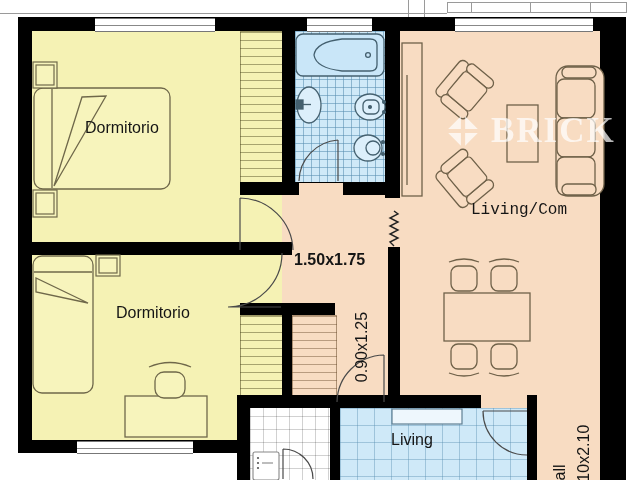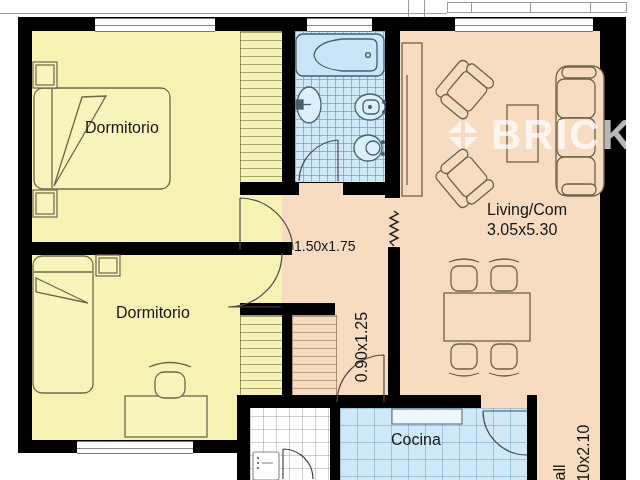--- a/index.html
+++ b/index.html
@@ -26,21 +26,21 @@
   .c-peach{background:#f8dcc2;border-color:rgba(110,80,50,.55);
      background-image:repeating-linear-gradient(to bottom, rgba(120,90,60,.5) 0 1px, transparent 1px 8px);}
   .wall{position:absolute;background:#000000;}
   .gap{position:absolute;background:#f8dcc2;}
   .window{position:absolute;background:#ffffff;border-top:1px solid #777;border-bottom:1px solid #777;}
   .window::after{content:"";position:absolute;left:0;right:0;top:50%;height:1px;background:#888;}
   svg.overlay{position:absolute;left:0;top:0;pointer-events:none;}
   .label{position:absolute;font-size:16px;color:#151515;line-height:1.25;white-space:nowrap;}
   .vlabel{transform:rotate(-90deg);}
   .wm{position:absolute;left:444px;top:111px;display:flex;align-items:center;gap:9px;
-      color:rgba(255,255,255,0.72);font-weight:800;font-size:42px;letter-spacing:2px;}
+      color:rgba(255,255,255,0.72);font-weight:800;font-size:35px;letter-spacing:2px;font-family:Liberation Serif, serif;}
 </style>
 </head>
 <body>
 
 <div id="plan">
 
   <div class="room r-bed" style="left:32px;top:31px;width:250px;height:211px;"></div>
   <div class="room r-bed" style="left:32px;top:255px;width:250px;height:185px;"></div>
   <div class="room r-hall" style="left:282px;top:195px;width:118px;height:208px;"></div>
   <div class="room r-hall" style="left:400px;top:31px;width:200px;height:377px;"></div>
@@ -230,25 +230,24 @@
     </svg>
     <span>BRICK</span>
   </div>
 
   <div class="label" style="left:85px;top:118px;">
     <div>Dormitorio</div>
   </div>
   <div class="label" style="left:116px;top:303px;">
     <div>Dormitorio</div>
   </div>
-  <div class="label" style="left:487px;top:200px;">
+  <div class="label" style="left:471px;top:200px;font-family:Liberation Mono, monospace;">
     <div>Living/Com</div>
-    <div>3.05x5.30</div>
   </div>
   <div class="label" style="left:391px;top:430px;">
-    <div>Cocina</div>
-  </div>
-  <div class="label" style="left:294px;top:238px;font-size:14px;">1.50x1.75</div>
+    <div>Living</div>
+  </div>
+  <div class="label" style="left:294px;top:250px;font-size:16px;font-weight:bold;">1.50x1.75</div>
   <div class="label vlabel" style="left:312px;top:337px;width:100px;text-align:center;">0.90x1.25</div>
   <div class="label vlabel" style="left:540px;top:462px;width:40px;">Hall</div>
   <div class="label vlabel" style="left:539px;top:440px;width:90px;">1.10x2.10</div>
 
 </div>
 
 </body></html>

